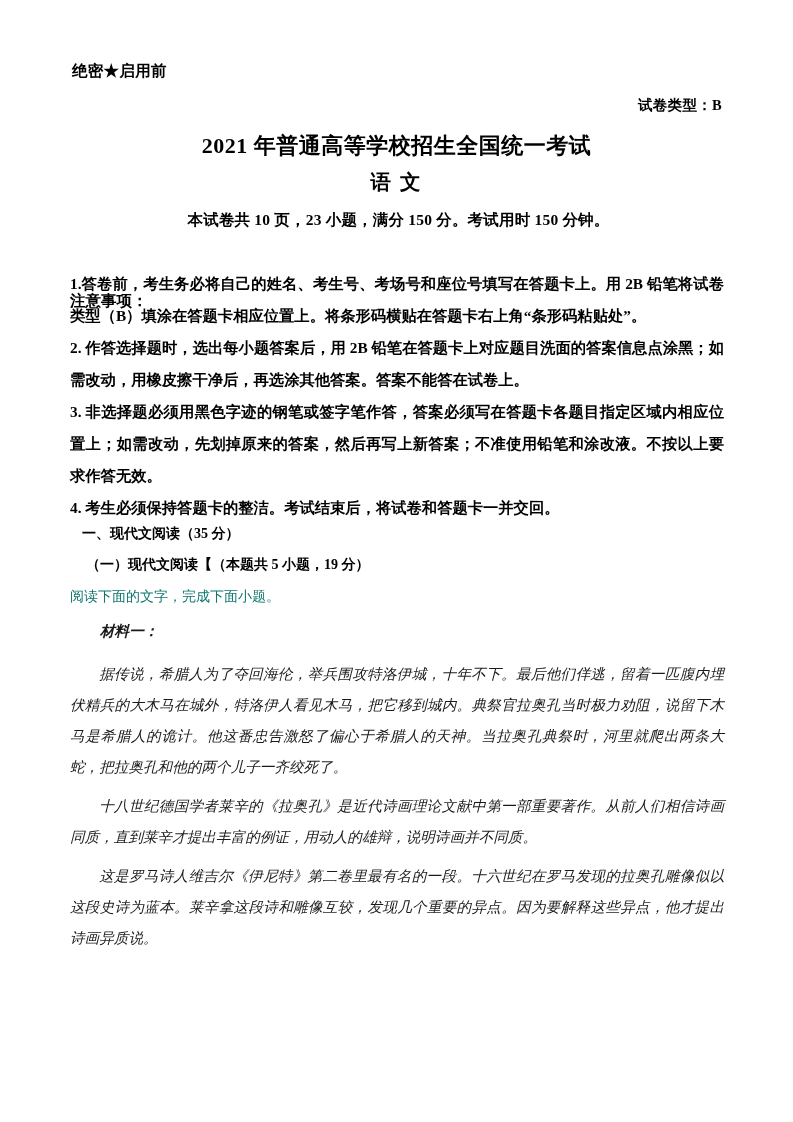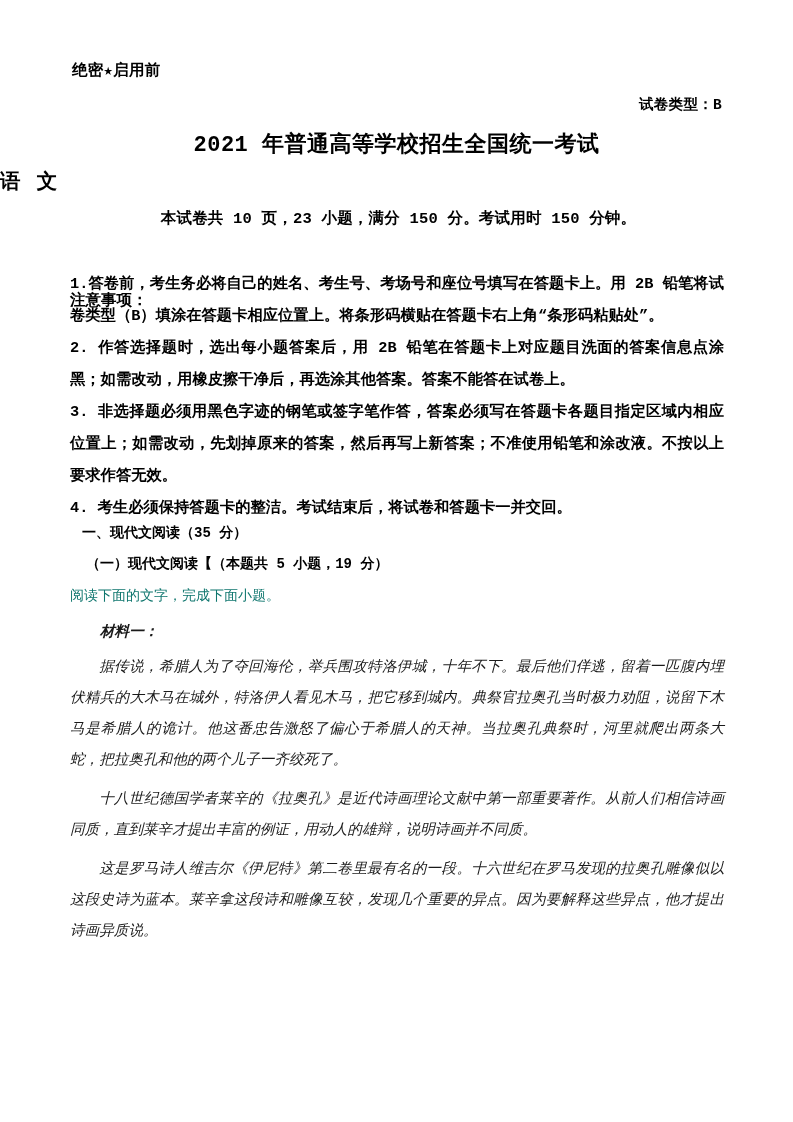--- a/index.html
+++ b/index.html
@@ -12,21 +12,21 @@
     width: 793px;
     height: 1122px;
     background: #ffffff;
     overflow: hidden;
     font-family: "Liberation Serif", "DejaVu Serif", serif;
     color: #000000;
     -webkit-font-smoothing: antialiased;
   }
 
   
-  .abs { position: absolute; font-family: Liberation Mono, monospace; }
+  .abs { position: absolute; }
 
   .secret-line {
     left: 72px;
     top: 62px;
     font-size: 15.5px;
     font-weight: bold;
     letter-spacing: 0.3px;
     line-height: 1.2;
   }
 
@@ -48,21 +48,21 @@
     font-size: 22px;
     font-weight: bold;
     letter-spacing: 0.5px;
     line-height: 1.25;
   }
 
   .subject-title {
     left: 0;
     right: 0;
     top: 170px;
-    text-align: left;
+    text-align: center;
     font-size: 20.5px;
     font-weight: bold;
     letter-spacing: 2px;
     line-height: 1.25;
   }
 
   .exam-meta {
     left: 4px;
     right: 0;
     top: 210px;
@@ -126,21 +126,21 @@
     width: 654px;
     font-family: "Liberation Serif", "DejaVu Serif", serif;
     font-size: 14.6px;
     font-style: italic;
     color: #1a1a1a;
     line-height: 31px;
     text-align: justify;
     text-justify: inter-ideograph;
   }
   .material .mat-label {
-    margin: 0 0 4px 0;
+    margin: 0 0 12px 0;
     padding-left: 30px;
     font-weight: bold;
     font-style: italic;
   }
   .material p.para {
     margin: 0 0 8px 0;
     text-indent: 2em;
     text-align: justify;
     text-justify: inter-ideograph;
   }

